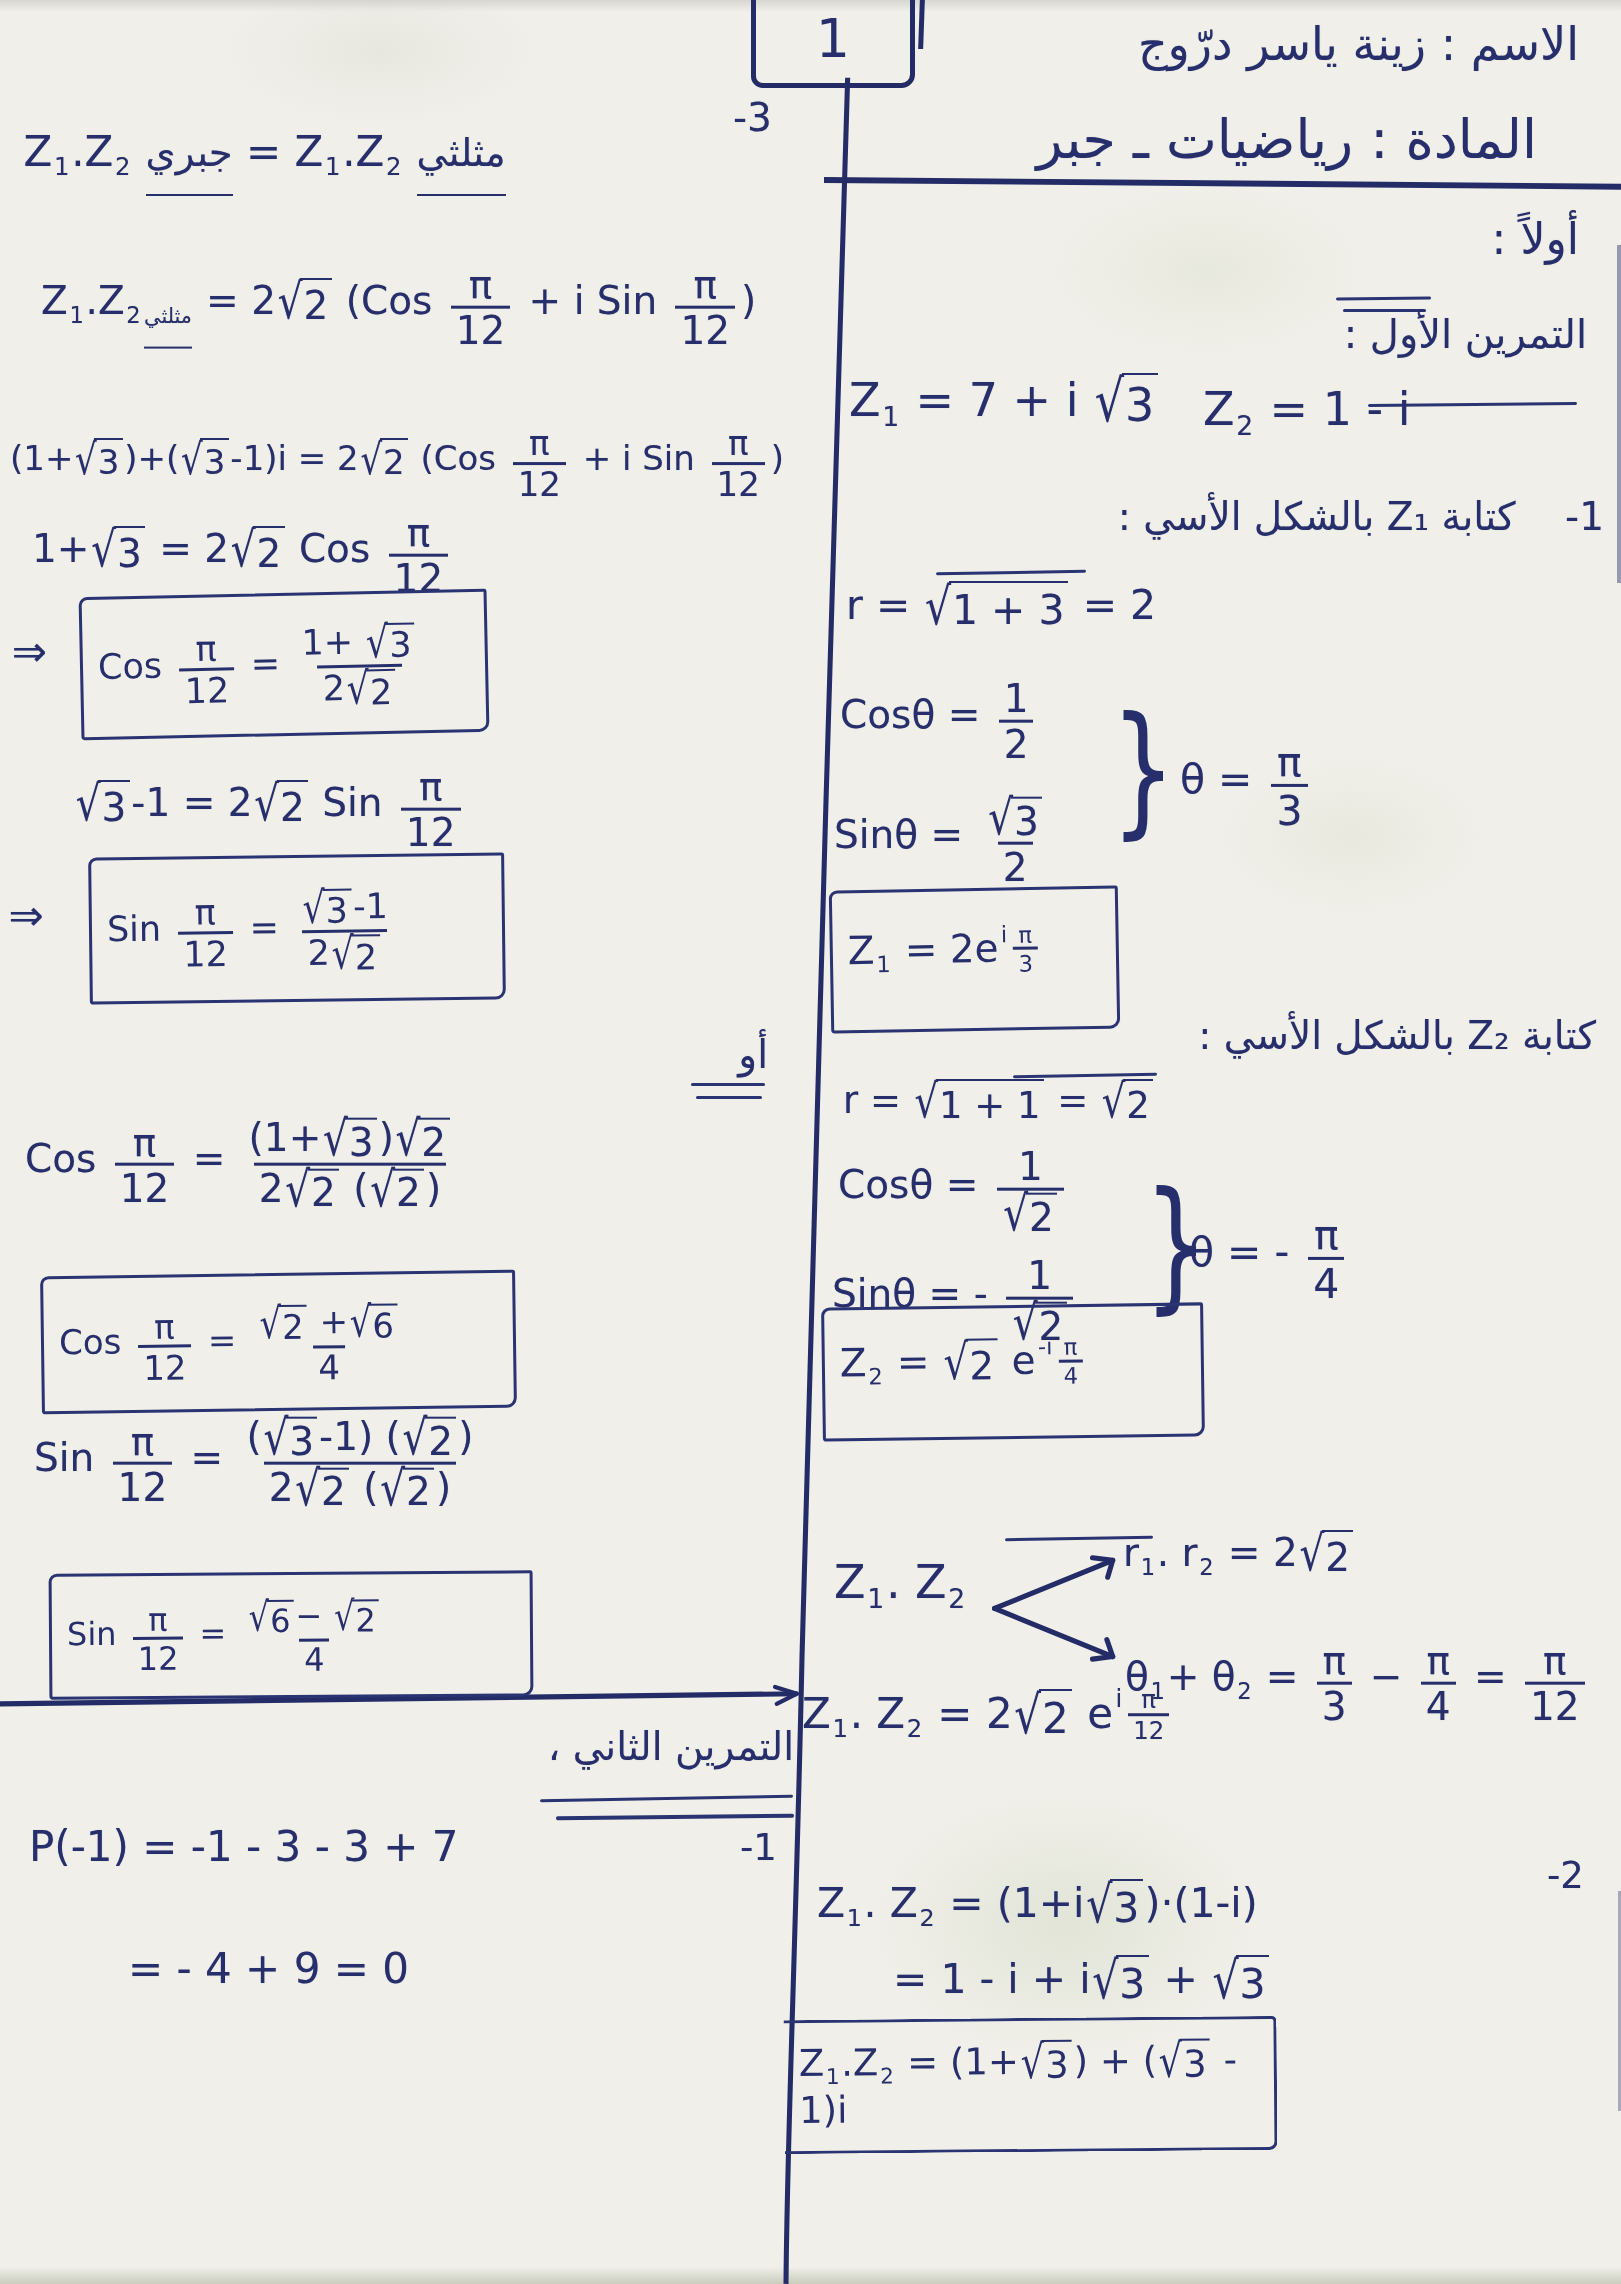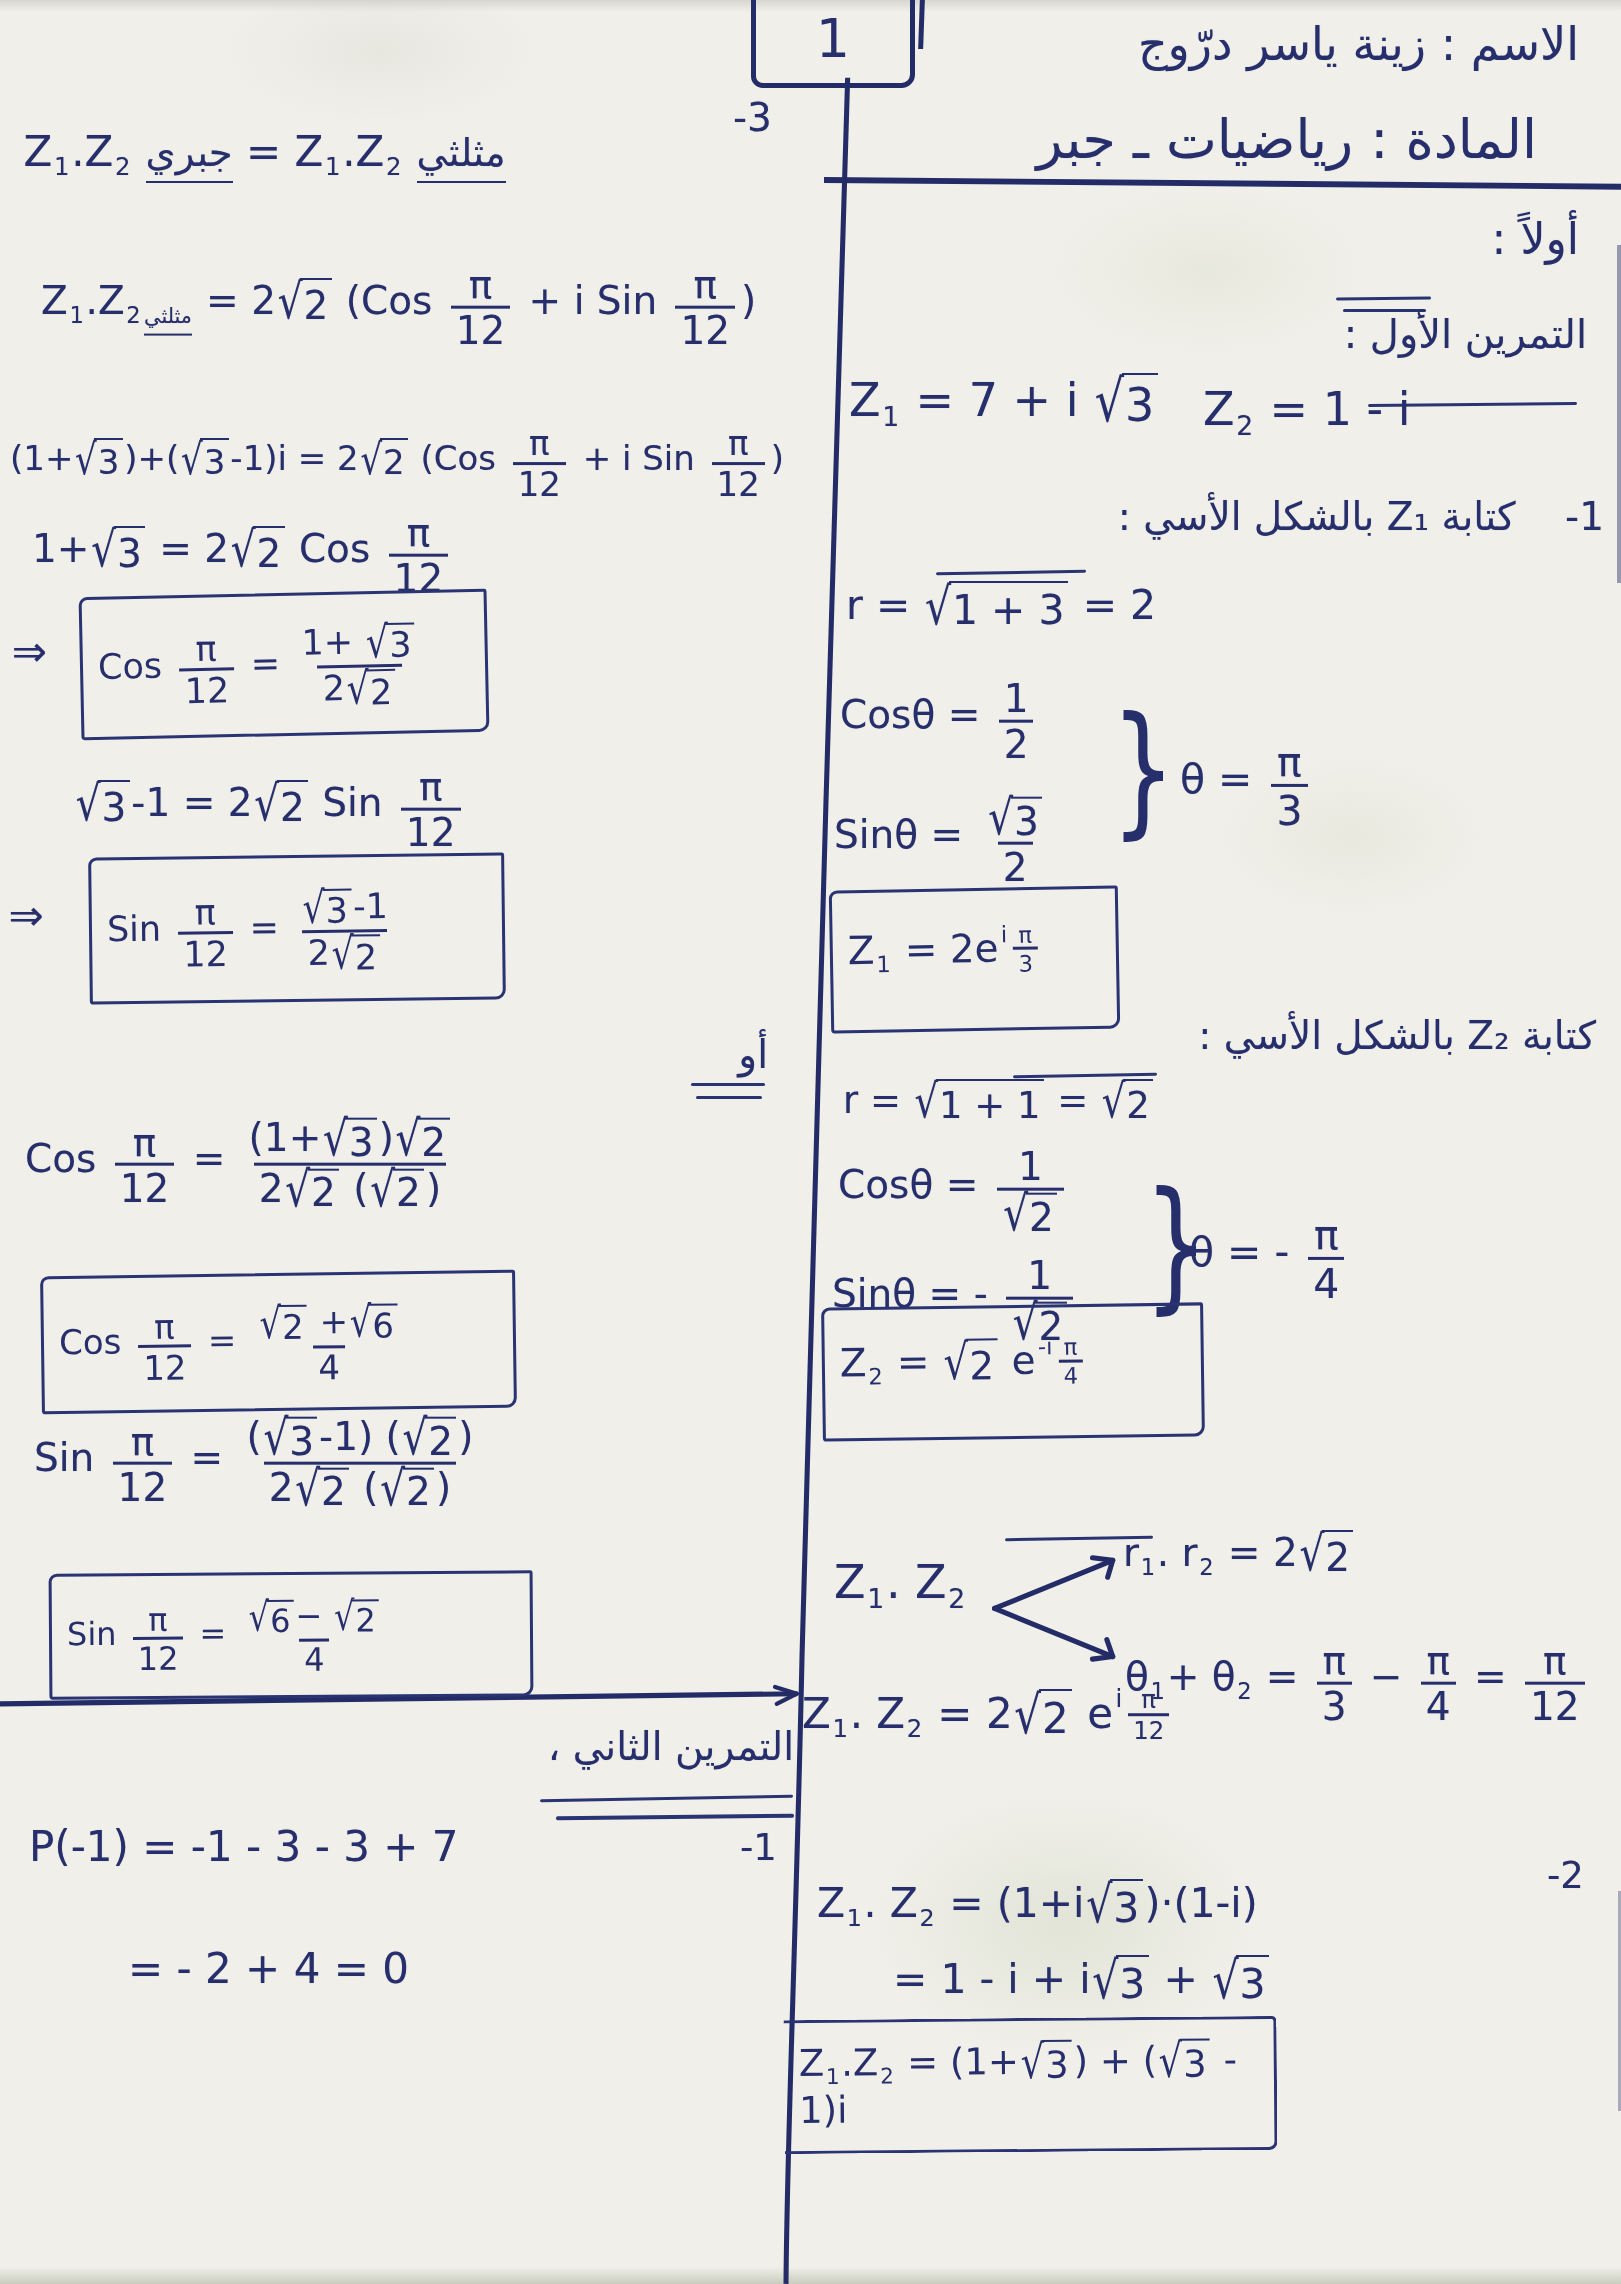--- a/index.html
+++ b/index.html
@@ -11,21 +11,21 @@
       radial-gradient(ellipse 270px 186px at 1064px 1925px, rgba(175,190,150,.22), transparent 70%),
       radial-gradient(ellipse 186px 110px at 1351px 836px, rgba(185,195,160,.14), transparent 70%),
       radial-gradient(ellipse 220px 101px at 380px 51px,  rgba(170,175,160,.12), transparent 70%),
       linear-gradient(180deg, rgba(150,150,145,.28) 0, transparent 11.8px),
       linear-gradient(0deg,  rgba(125,138,105,.34) 0, transparent 17px),
       #f0efe9;
   }
   .m{position:absolute;white-space:nowrap;text-shadow:0 0 0.8px rgba(38,47,107,.35);}
   .t{display:inline;}
   .ar{direction:rtl;unicode-bidi:embed;font-size:.92em;}
-  .u{border-bottom:2.5px solid currentColor;padding-bottom:6px;}
+  .u{border-bottom:2.5px solid currentColor;padding-bottom:19px;}
   .rtl{direction:rtl;text-align:right;}
   .ltr{direction:ltr;unicode-bidi:embed;}
   .sub{display:inline-flex;transform:translateY(.38em);font-size:.58em;margin:0 1.7px;}
   .sup{display:inline-flex;transform:translateY(-.85em);font-size:.58em;margin-left:2.5px;}
   .frac{display:inline-flex;flex-direction:column;align-items:center;vertical-align:middle;line-height:1.05;margin:0 5.9px;transform:translateY(.12em);}
   .fn{padding:0 5px;}
   .fd{border-top:3.4px solid currentColor;padding:2.5px 5px 0;}
   .sqrt{display:inline-flex;align-items:flex-start;margin:0 1.7px;}
   .rsign{transform:scaleY(1.25) translateY(0.8px);margin-right:-2.5px;}
   .rbar{border-top:2.5px solid currentColor;padding:2.5px 3.4px 0;}
@@ -426,19 +426,19 @@
         </span></div>
   </div>
 
   <div class="m rtl" style="left:524px;top:1724px;width:270px;font-size:39px;">التمرين الثاني ،</div>
   <div class="uline" style="left:540px;top:1797px;width:253px;transform:rotate(-1deg);"></div>
   <div class="uline" style="left:556px;top:1815px;width:238px;height:4.2px;transform:rotate(-.6deg);"></div>
 
   <div class="m ltr" style="left:740px;top:1826px;font-size:37px;">-1</div>
 
   <div class="m" style="left:29px;top:1822px;font-size:42px;"><span class="t">P(-1) =  -1 - 3  - 3 + 7</span></div>
-  <div class="m" style="left:128px;top:1944px;font-size:42px;"><span class="t">=  - 2 + 4  =  0</span></div>
+  <div class="m" style="left:128px;top:1944px;font-size:42px;"><span class="t">=  - 4 + 9  =  0</span></div>
 
   <div class="tick" style="right:0;top:245px;width:4.2px;height:338px;opacity:.45;"></div>
   <div class="tick" style="right:0;top:1891px;width:3.4px;height:220px;opacity:.35;"></div>
 
 </div>
 
 
 </body></html>

